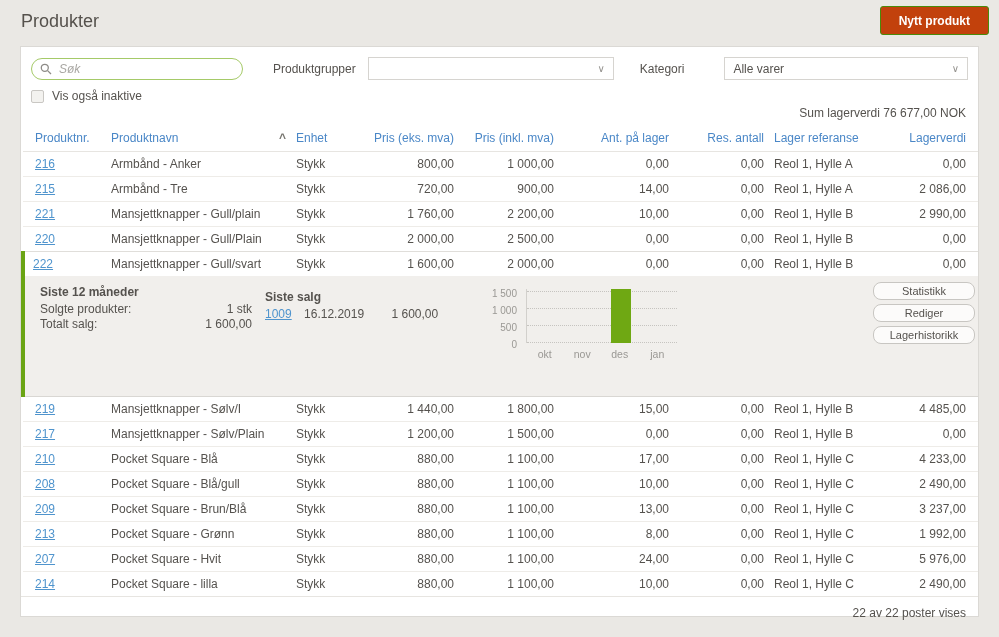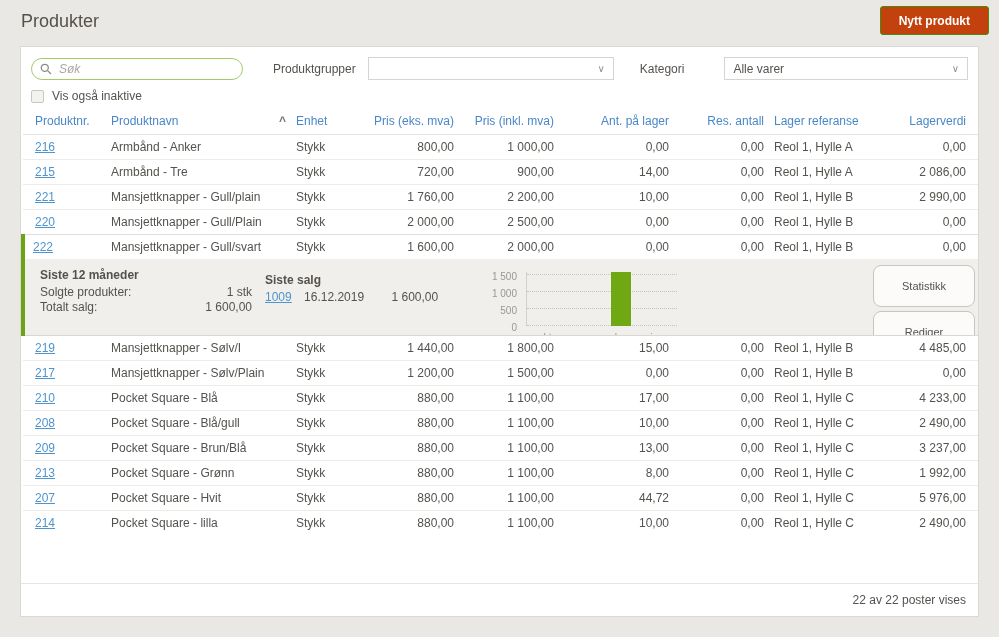--- a/index.html
+++ b/index.html
@@ -60,40 +60,40 @@
   }
   tbody tr.product-row{background:#fff;cursor:pointer;}
   a.prod-link{color:#4f94cd;text-decoration:underline;cursor:pointer;}
   tr.selected{background:#f0eeeb;}
   tr.selected td{border-top:1px solid #e0deda;}
   tr.selected td:first-child{border-left:4px solid #6aa414;padding-left:8px;}
   tr.detail-row td{
     padding:0;border-top:none;background:#f1efec;
     border-bottom:1px solid #d9d7d3;border-left:4px solid #6aa414;
   }
-  .detail-inner{position:relative;height:76px;font-size:12px;}
+  .detail-inner{position:relative;height:120px;font-size:12px;}
   .detail-title{font-weight:bold;margin-bottom:3px;}
   .block-12m{position:absolute;left:15px;top:9px;width:212px;}
   .detail-line{display:flex;justify-content:space-between;line-height:15px;}
   .block-sale{position:absolute;left:240px;top:14px;}
   .sale-line{line-height:15px;}
   .sale-date{margin-left:9px;}
   .sale-amt{margin-left:24px;}
   
   .chart{position:absolute;left:501px;top:13px;}
   .plot{position:relative;width:150px;height:54px;border-left:1px solid #d2d0cc;}
   .gridline{position:absolute;left:0;right:0;height:0;border-top:1px dotted #c6c4c0;}
   .ytick{position:absolute;right:calc(100% + 10px);top:-5px;font-size:10px;color:#9a9894;white-space:nowrap;}
   .bar{position:absolute;bottom:0;width:20px;transform:translateX(-50%);}
   .xlabels{display:flex;width:150px;margin-top:4px;}
   .xlabels span{flex:1;text-align:center;font-size:10.5px;color:#9a9894;}
   
   .detail-buttons{position:absolute;right:3px;top:6px;width:102px;}
   .btn-small{
-    display:block;width:100%;margin-bottom:4px;padding:14px 0;box-sizing:border-box;
+    display:block;width:100%;margin-bottom:4px;padding:2px 0;box-sizing:border-box;
     background:#fcfbfa;border:1px solid #c8c6c2;border-radius:8px;
     font-size:11px;color:#55524e;cursor:pointer;font-family:inherit;
   }
   
   .table-footer{margin-top:auto;border-top:1px solid #e7e5e1;text-align:right;padding:9px 12px;}
   .sort-caret{float:right;color:#77756f;font-size:12px;font-weight:bold;}
 </style>
 </head>
 <body>
 
@@ -122,20 +122,21 @@
         <span class="sel-value">Alle varer</span>
         <span class="chev">∨</span>
       </div>
     </div>
     <div class="checkbox-row">
       <span class="checkbox"></span>
       <span>Vis også inaktive</span>
     </div>
   </div>
 
+  <div class="sum-row">Sum lagerverdi 76 677,00 NOK</div>
 
   <table>
     <colgroup>
       <col style="width:83px">
         <col style="width:185px">
         <col style="width:70px">
       <col style="width:98px">
         <col style="width:100px">
         <col style="width:115px">
       <col style="width:95px">
@@ -335,21 +336,21 @@
     <td class="num">0,00</td>
     <td>Reol 1, Hylle C</td>
     <td class="num">1 992,00</td>
   </tr>
         <tr class="product-row">
     <td><a class="prod-link">207</a></td>
     <td>Pocket Square - Hvit</td>
     <td>Stykk</td>
     <td class="num">880,00</td>
     <td class="num">1 100,00</td>
-    <td class="num">44,72</td>
+    <td class="num">24,00</td>
     <td class="num">0,00</td>
     <td>Reol 1, Hylle C</td>
     <td class="num">5 976,00</td>
   </tr>
         <tr class="product-row">
     <td><a class="prod-link">214</a></td>
     <td>Pocket Square - lilla</td>
     <td>Stykk</td>
     <td class="num">880,00</td>
     <td class="num">1 100,00</td>

